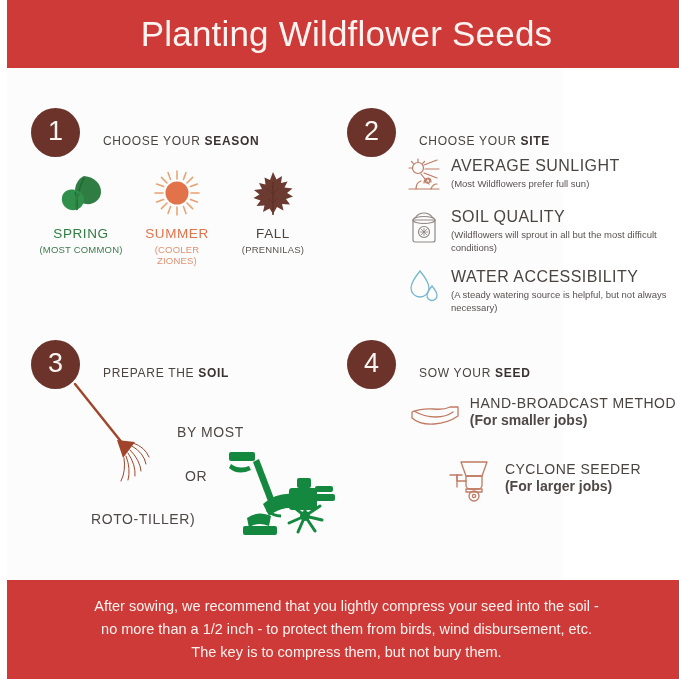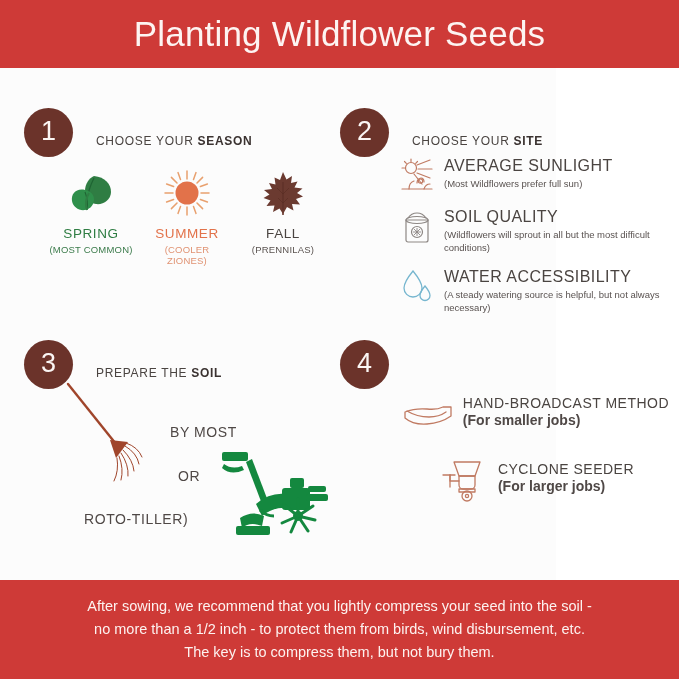--- a/index.html
+++ b/index.html
@@ -6,20 +6,21 @@
   html, body {
     width:679px; height:679px;
     background:#ffffff;
     font-family:"Liberation Sans", sans-serif;
     overflow:hidden;
   }
   #page {
     position:relative;
     width:556px; height:679px;
     background:#fcfcfc;
+    margin-left:7px;
   }
 
   
   .header {
     position:absolute; left:0; top:0;
     width:679px; height:68px;
     background:#ce3a37;
     display:flex; align-items:center; justify-content:center;
   }
   .header-title {
@@ -75,21 +76,21 @@
   .step-heading b { color:#3a3230; font-weight:700; }
   #step-1 .step-heading { left:72px; }
   #step-2 .step-heading { left:72px; }
   #step-3 .step-heading { left:72px; }
   #step-4 .step-heading { left:72px; }
 
   
   .seasons {
     position:absolute; left:8px; top:58px;
     width:310px;
-    display:flex; justify-content:center; gap:12px;
+    display:flex; justify-content:flex-start; gap:12px;
   }
   .season { width:84px; text-align:center; }
   .season-icon { height:54px; display:flex; align-items:center; justify-content:center; }
   .season-name {
     font-size:13.5px; letter-spacing:0.6px; margin-top:6px;
   }
   .season-sub {
     font-size:9.5px; letter-spacing:0.2px; margin-top:3px;
   }
 
@@ -339,20 +340,23 @@
             </g>
           </g>
         </svg>
       </div>
     </div>
 
     <div class="step" id="step-4">
       <div class="step-badge">
         <span>4</span>
       </div>
+      <div class="step-heading noselect">
+        <span>SOW YOUR </span><b>SEED</b>
+      </div>
 
       <div class="item-list">
 
         <div class="item">
           <div class="item-icon">
             <svg width="50" height="32" viewBox="0 0 50 32">
               <g stroke="#c07a62" stroke-width="1.3" fill="none" stroke-linecap="round" stroke-linejoin="round">
                 <path d="M1 14 q10 -4 22 -3 q10 1 16 -2 l8 0 l0 9 q-10 7 -24 8 q-14 1 -22 -6 z"></path>
                 <path d="M3 13 q10 6 22 6 q10 0 17 -5"></path>
               </g>

